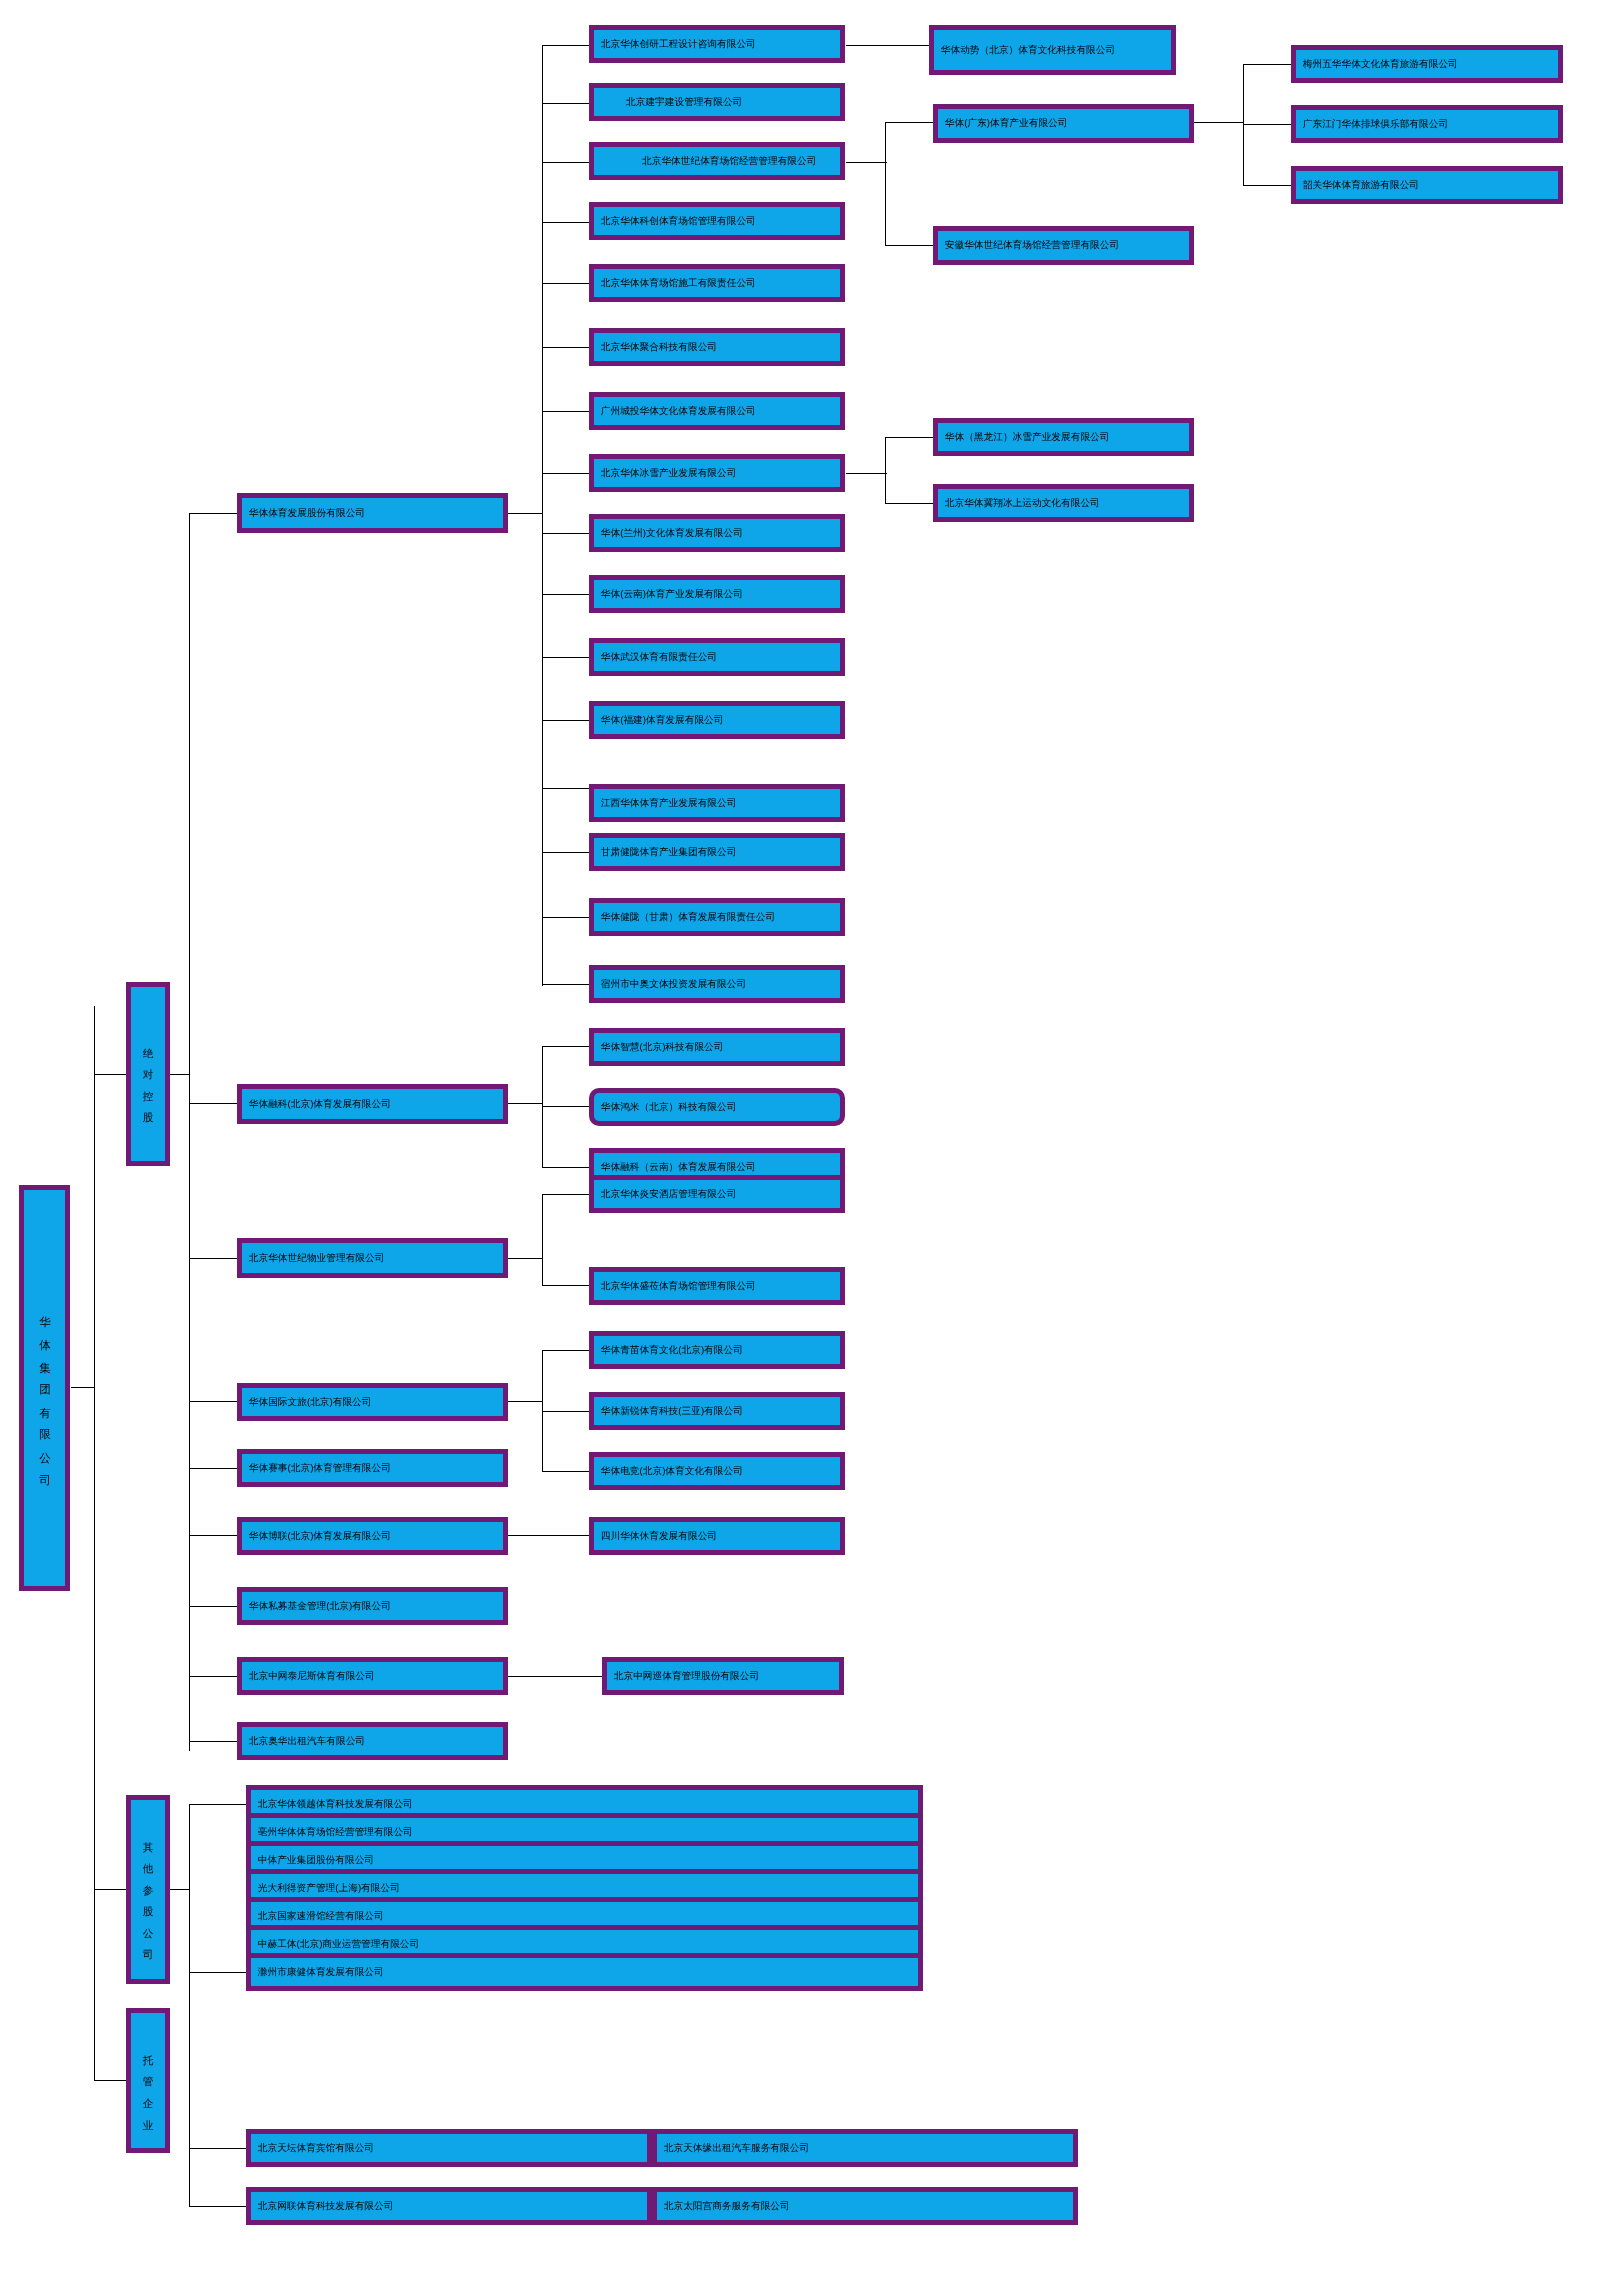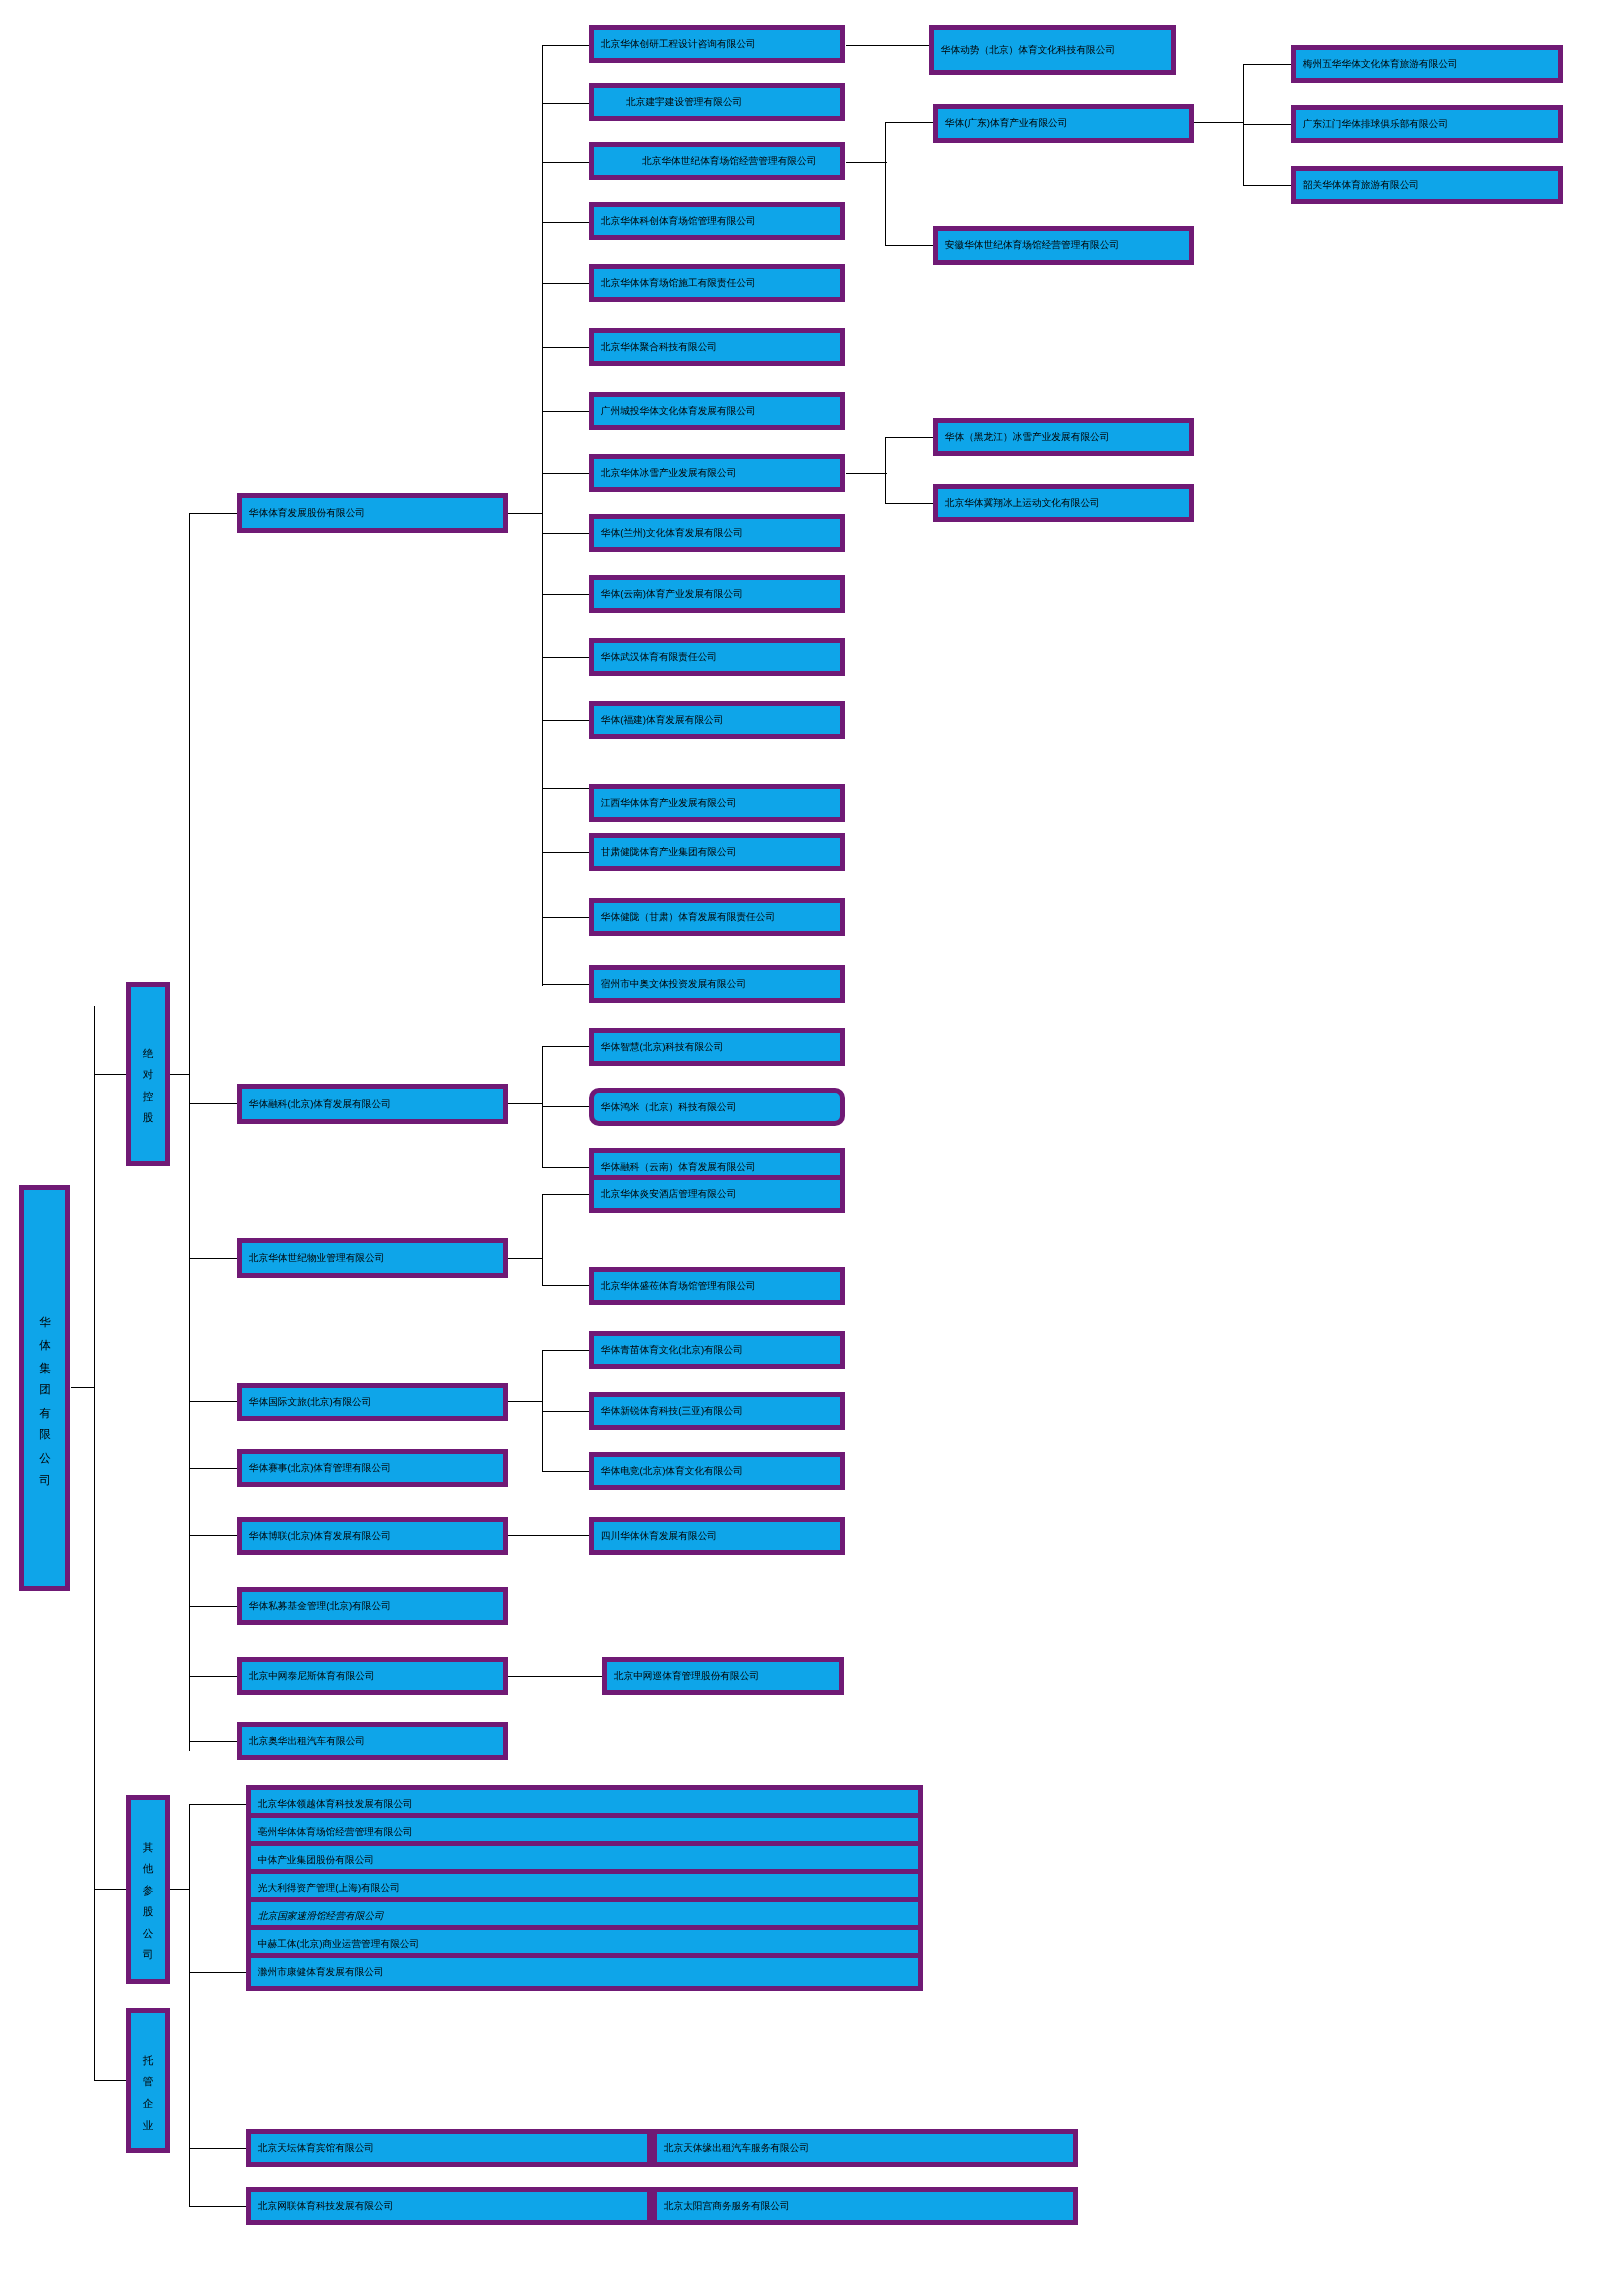--- a/index.html
+++ b/index.html
@@ -225,21 +225,21 @@
 
   <div class="node" style="left:246px; top:1785px; width:677px; height:38px;">北京华体领越体育科技发展有限公司</div>
   <div class="edge h" style="left:189px; top:1804px; width:58px;"></div>
 
   <div class="node" style="left:246px; top:1813px; width:677px; height:38px;">亳州华体体育场馆经营管理有限公司</div>
 
   <div class="node" style="left:246px; top:1841px; width:677px; height:38px;">中体产业集团股份有限公司</div>
 
   <div class="node" style="left:246px; top:1869px; width:677px; height:38px;">光大利得资产管理(上海)有限公司</div>
 
-  <div class="node" style="left:246px; top:1897px; width:677px; height:38px;font-style:italic;">北京国家速滑馆经营有限公司</div>
+  <div class="node" style="left:246px; top:1897px; width:677px; height:38px;">北京国家速滑馆经营有限公司</div>
 
   <div class="node" style="left:246px; top:1925px; width:677px; height:38px;">中赫工体(北京)商业运营管理有限公司</div>
 
   <div class="node" style="left:246px; top:1953px; width:677px; height:38px;">滁州市康健体育发展有限公司</div>
   <div class="edge h" style="left:189px; top:1972px; width:58px;"></div>
 
   <div class="edge v" style="left:189px; top:2021px; height:135px;"></div>
 
   <div class="node" style="left:246px; top:2129px; width:406px; height:38px;">北京天坛体育宾馆有限公司</div>
   <div class="edge h" style="left:189px; top:2148px; width:58px;"></div>

